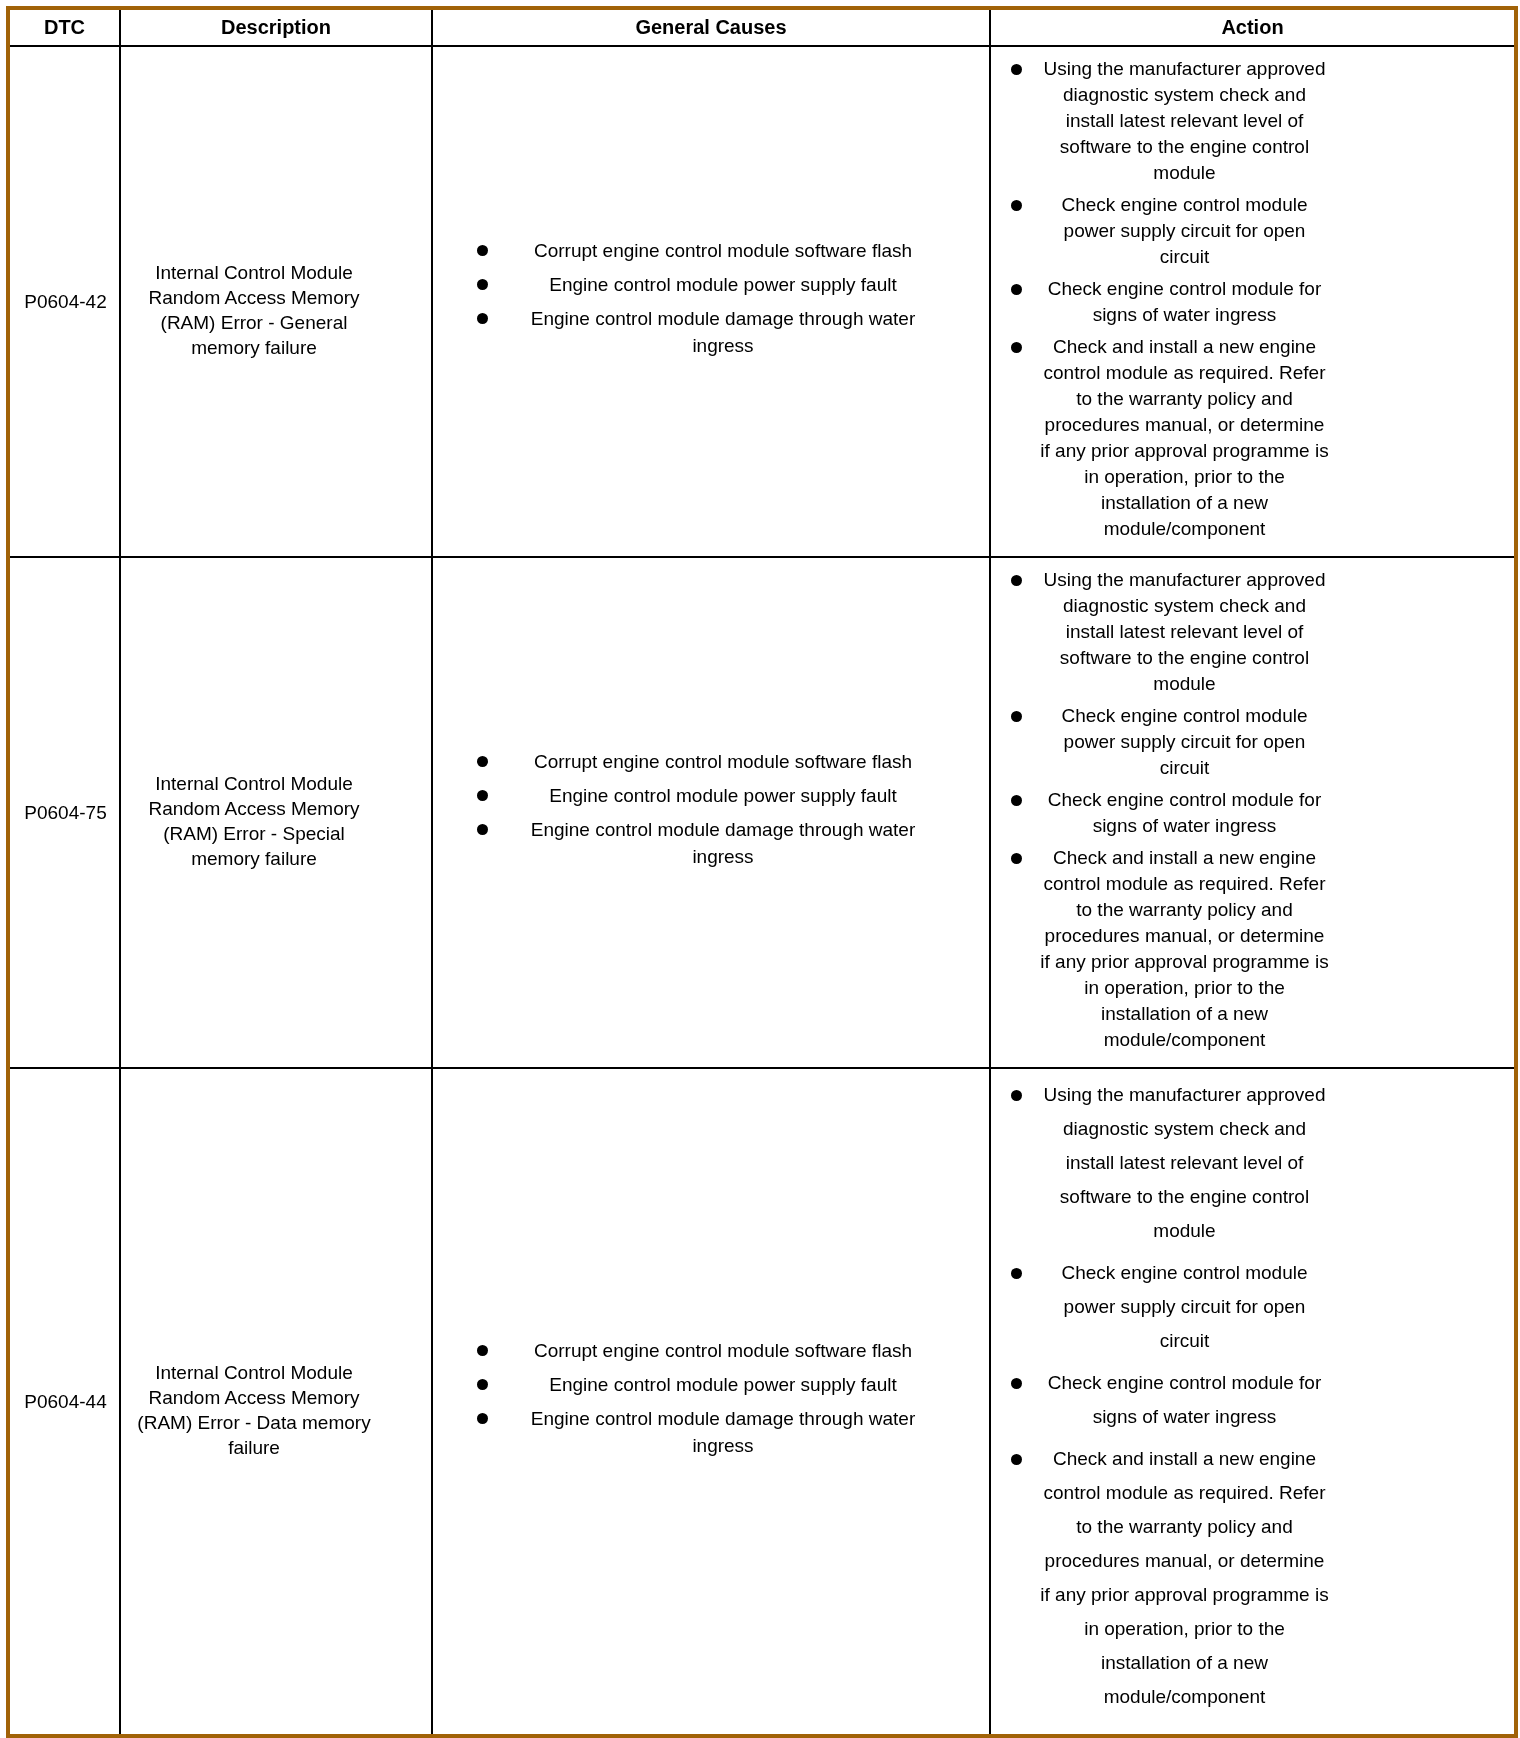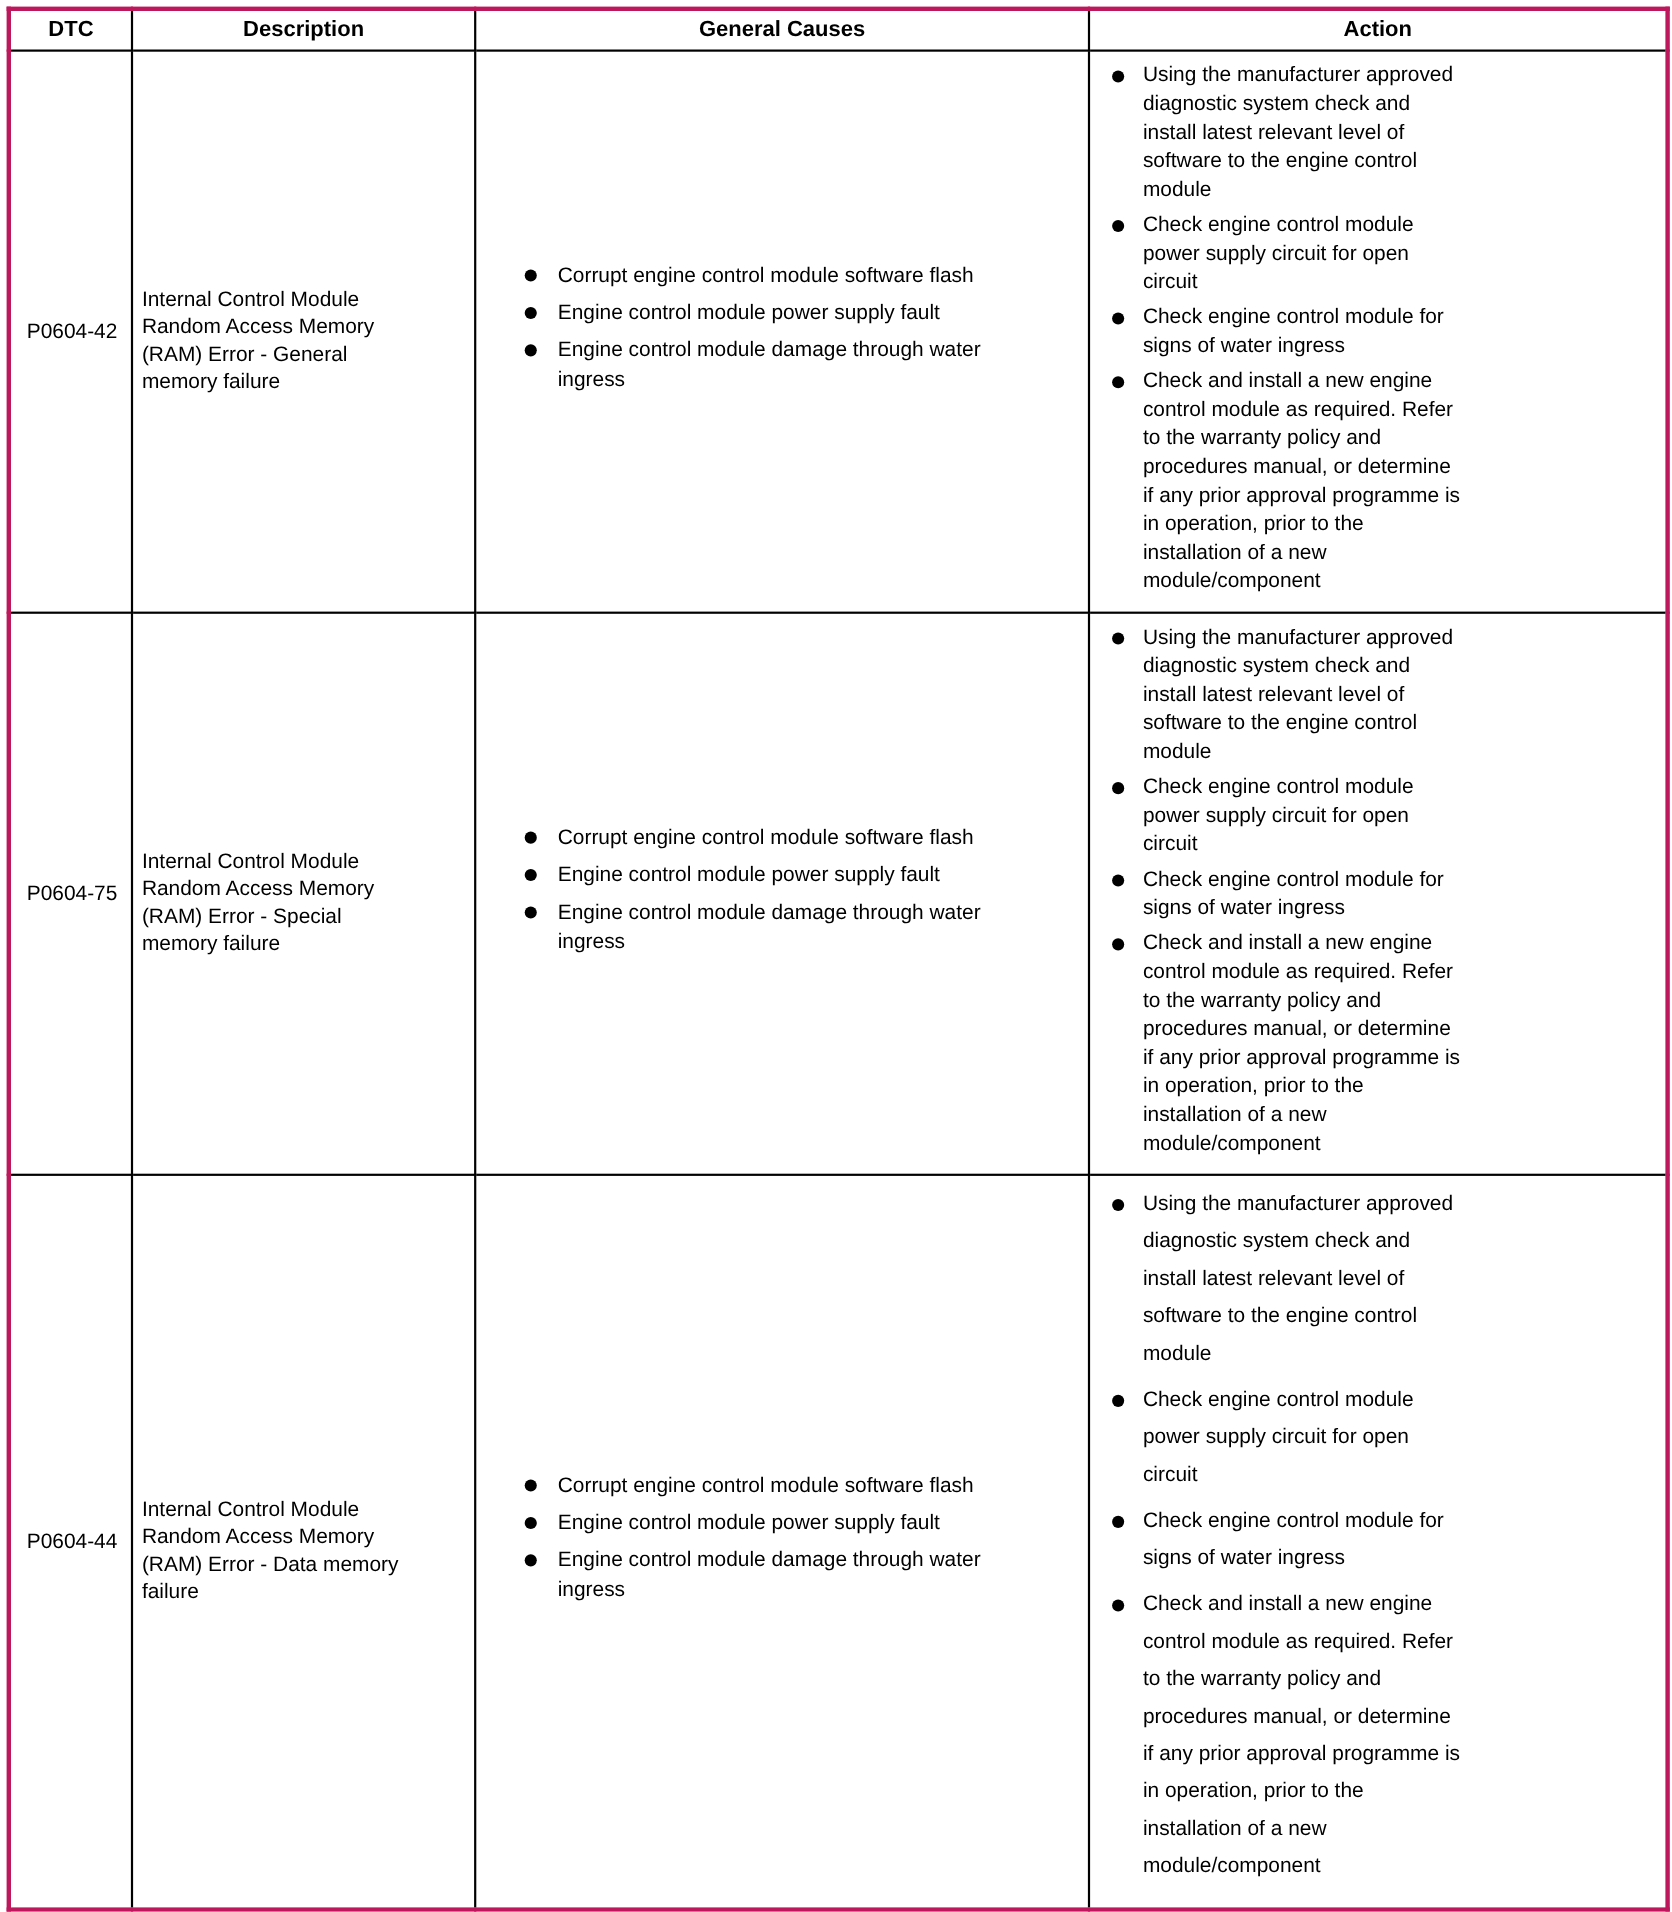--- a/index.html
+++ b/index.html
@@ -12,39 +12,40 @@
     height: 1738px;
     box-sizing: border-box;
     padding: 6px;
     font-family: "Liberation Sans", "DejaVu Sans", sans-serif;
     color: #000000;
   }
   table.dtc-table {
     border-collapse: collapse;
     table-layout: fixed;
     width: 1508px;
-    border: 4px solid #be185d;
+    border: 4px solid #a16207;
   }
   .dtc-table th,
   .dtc-table td {
     border: 2px solid #000000;
     box-sizing: border-box;
   }
   .dtc-table th {
     font-size: 20px;
     font-weight: bold;
     text-align: center;
     height: 38px;
     padding: 4px 2px;
     vertical-align: middle;
   }
   .dtc-table td {
     font-size: 19px;
     line-height: 25px;
     vertical-align: middle;
+    text-align: center;
   }
   tr.row-1 { height: 510px; }
   tr.row-2 { height: 506px; }
   tr.row-3 { height: 668px; }
 
   td.cell-dtc {
     padding: 2px 2px 2px 4px;
     text-align: center;
   }
   td.cell-desc {

